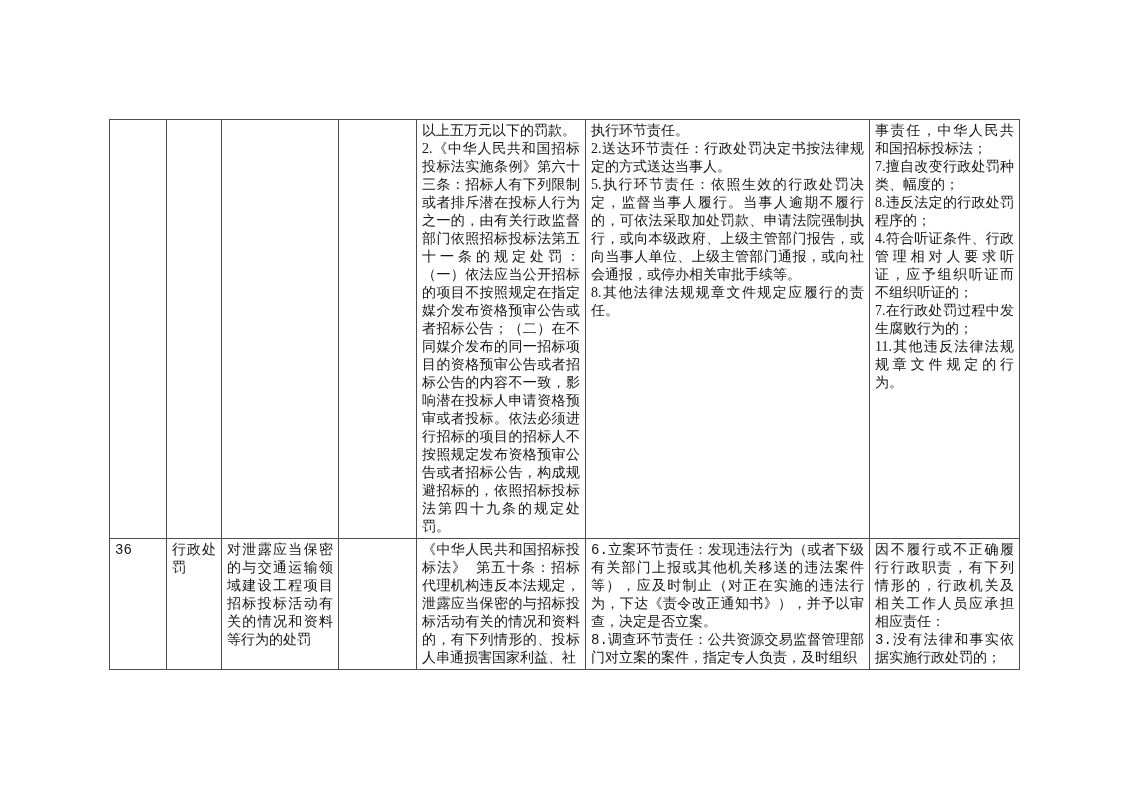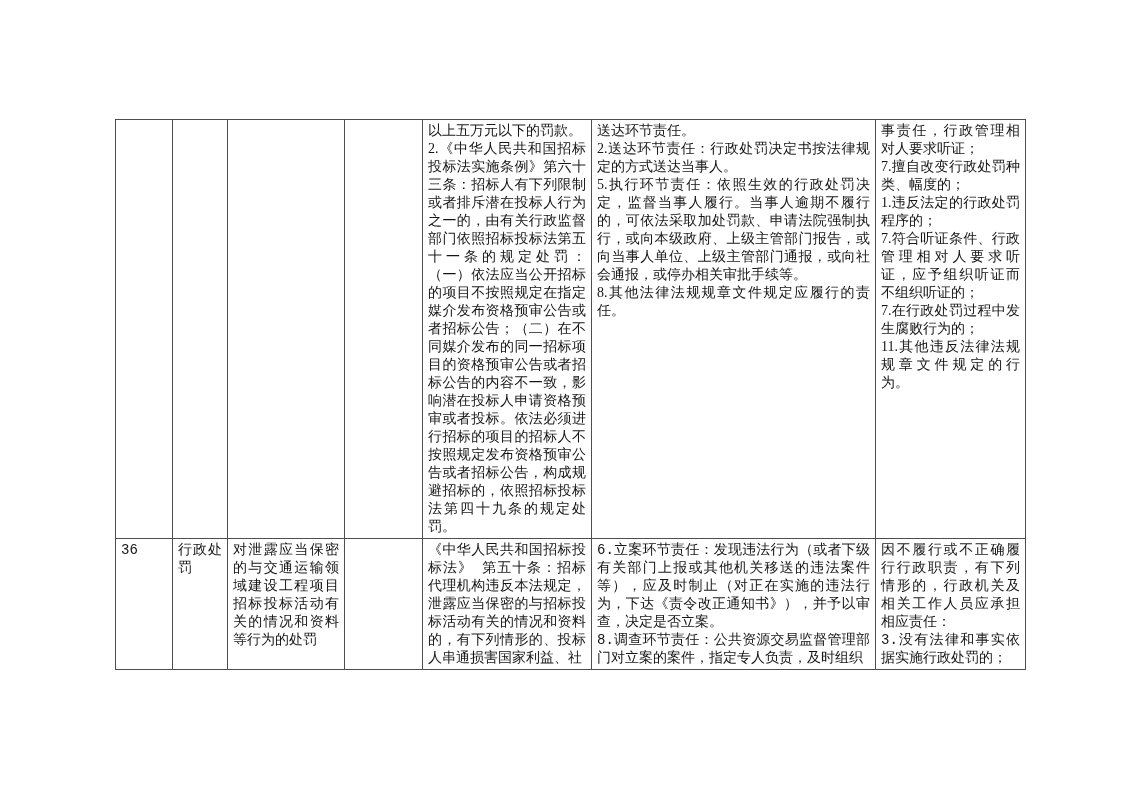--- a/index.html
+++ b/index.html
@@ -11,21 +11,21 @@
     position: relative;
     width: 1122px;
     height: 793px;
     background: #ffffff;
     overflow: hidden;
     font-family: "Liberation Serif", "DejaVu Serif", serif;
     color: #151515;
   }
   table.penalties {
     position: absolute;
-    left: 115px;
+    left: 109px;
     top: 119px;
     width: 910px;
     border-collapse: collapse;
     table-layout: fixed;
   }
   table.penalties td {
     border: 1px solid #4e4e4e;
     vertical-align: top;
     padding: 2px 5px;
     font-size: 14px;
@@ -69,30 +69,30 @@
           <div class="para"></div>
         </td>
         <td>
           <div class="para"></div>
         </td>
         <td>
           <div class="para">以上五万元以下的罚款。</div>
           <div class="para">2.《中华人民共和国招标投标法实施条例》第六十三条：招标人有下列限制或者排斥潜在投标人行为之一的，由有关行政监督部门依照招标投标法第五十一条的规定处罚：（一）依法应当公开招标的项目不按照规定在指定媒介发布资格预审公告或者招标公告；（二）在不同媒介发布的同一招标项目的资格预审公告或者招标公告的内容不一致，影响潜在投标人申请资格预审或者投标。依法必须进行招标的项目的招标人不按照规定发布资格预审公告或者招标公告，构成规避招标的，依照招标投标法第四十九条的规定处罚。</div>
         </td>
         <td>
-          <div class="para">送达环节责任。</div>
+          <div class="para">执行环节责任。</div>
           <div class="para">2.送达环节责任：行政处罚决定书按法律规定的方式送达当事人。</div>
           <div class="para">5.执行环节责任：依照生效的行政处罚决定，监督当事人履行。当事人逾期不履行的，可依法采取加处罚款、申请法院强制执行，或向本级政府、上级主管部门报告，或向当事人单位、上级主管部门通报，或向社会通报，或停办相关审批手续等。</div>
           <div class="para">8.其他法律法规规章文件规定应履行的责任。</div>
         </td>
         <td>
-          <div class="para">事责任，行政管理相对人要求听证；</div>
+          <div class="para">事责任，中华人民共和国招标投标法；</div>
           <div class="para">7.擅自改变行政处罚种类、幅度的；</div>
-          <div class="para">1.违反法定的行政处罚程序的；</div>
-          <div class="para">7.符合听证条件、行政管理相对人要求听证，应予组织听证而不组织听证的；</div>
+          <div class="para">8.违反法定的行政处罚程序的；</div>
+          <div class="para">4.符合听证条件、行政管理相对人要求听证，应予组织听证而不组织听证的；</div>
           <div class="para">7.在行政处罚过程中发生腐败行为的；</div>
           <div class="para">11.其他违反法律法规规章文件规定的行为。</div>
         </td>
       </tr>
       <tr class="row-36">
         <td class="center-cell">
           <div class="para">36</div>
         </td>
         <td class="center-cell">
           <div class="para">行政处罚</div>

